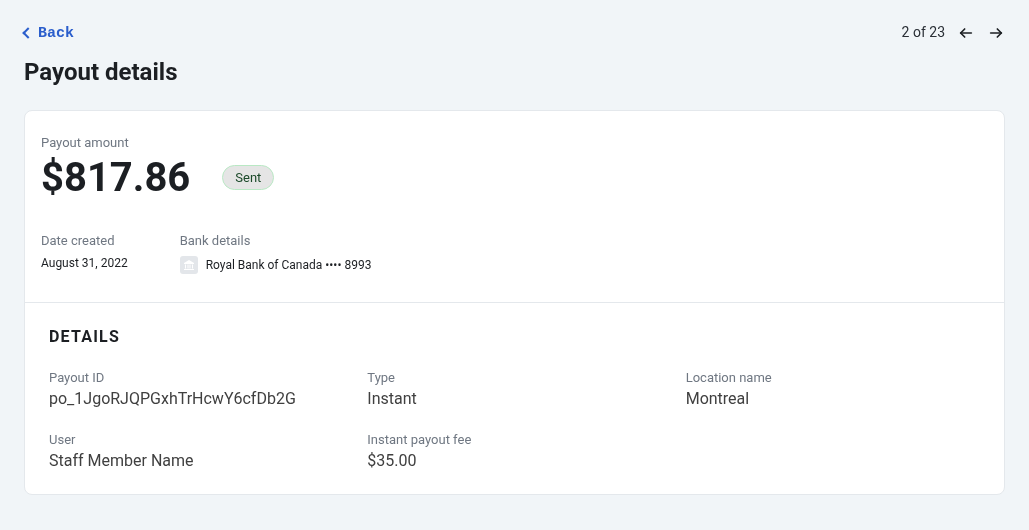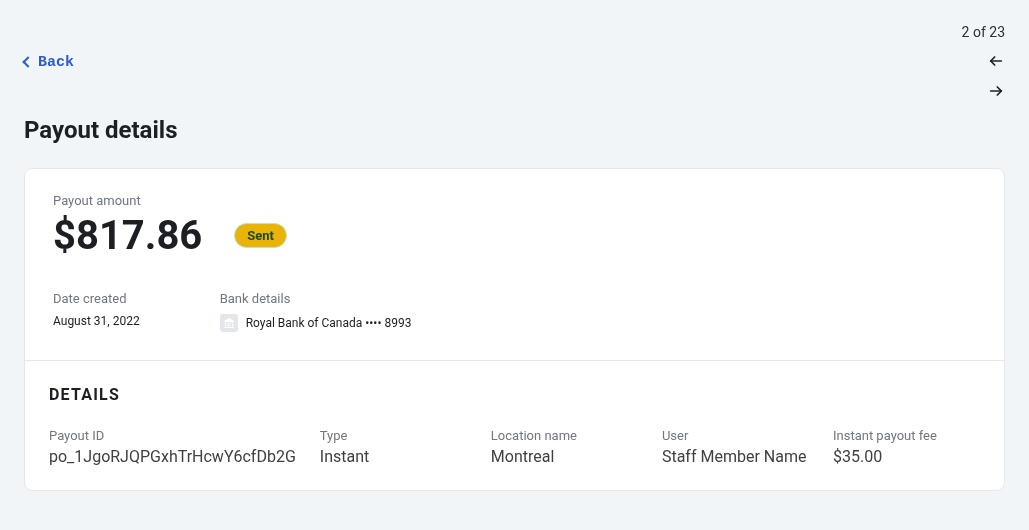--- a/index.html
+++ b/index.html
@@ -36,25 +36,24 @@
     }
     .back-chevron {
       width: 8px;
       height: 8px;
       border-left: 2.5px solid #2b5ecc;
       border-bottom: 2.5px solid #2b5ecc;
       transform: rotate(45deg);
     }
     .pagination {
       display: inline-flex;
-      align-items: flex-end;
+      align-items: flex-start;
       gap: 12px;
       color: #2a2f36;
       font-size: 14px;
-      flex-direction: column;
     }
     .arrow-btn {
       cursor: pointer;
       display: inline-flex;
       align-items: center;
       justify-content: center;
       width: 18px;
       height: 18px;
       color: #1c1f23;
     }
@@ -68,51 +67,51 @@
       color: #1c1f23;
       margin-bottom: 24px;
     }
     .card {
       background: #ffffff;
       border: 1px solid #e4e8ec;
       border-radius: 8px;
       overflow: hidden;
     }
     .summary-section {
-      padding: 24px 24px 28px 28px;
+      padding: 24px 24px 28px 16px;
     }
     .label-small {
       font-size: 13px;
       color: #6f7782;
       margin-bottom: 4px;
     }
     .amount-row {
       display: flex;
       align-items: center;
       gap: 32px;
       margin-top: 2px;
       margin-bottom: 32px;
     }
     .amount {
       font-size: 40px;
       font-weight: 700;
       color: #1c1f23;
     }
     .status-badge {
-      background: #eab308;
+      background: #e5e5e5;
       border: 1px solid #b9e8c4;
       color: #1c4a2a;
       font-size: 13px;
-      font-weight: 700;
+      font-weight: 400;
       padding: 4px 12px;
       border-radius: 14px;
     }
     .meta-row {
       display: flex;
-      gap: 80px;
+      gap: 52px;
     }
     .meta-item {
       display: flex;
       flex-direction: column;
     }
     .meta-value {
       font-size: 12px;
       color: #1c1f23;
       margin-top: 4px;
     }
@@ -143,21 +142,21 @@
     }
     .details-heading {
       font-size: 16px;
       font-weight: 700;
       letter-spacing: 1.2px;
       color: #1c1f23;
       margin-bottom: 24px;
     }
     .details-grid {
       display: grid;
-      grid-template-columns: repeat(5, 1fr);
+      grid-template-columns: repeat(3, 1fr);
       row-gap: 24px;
       column-gap: 24px;
     }
     .detail-cell {
       display: flex;
       flex-direction: column;
     }
     .detail-label {
       font-size: 13px;
       color: #6f7782;

